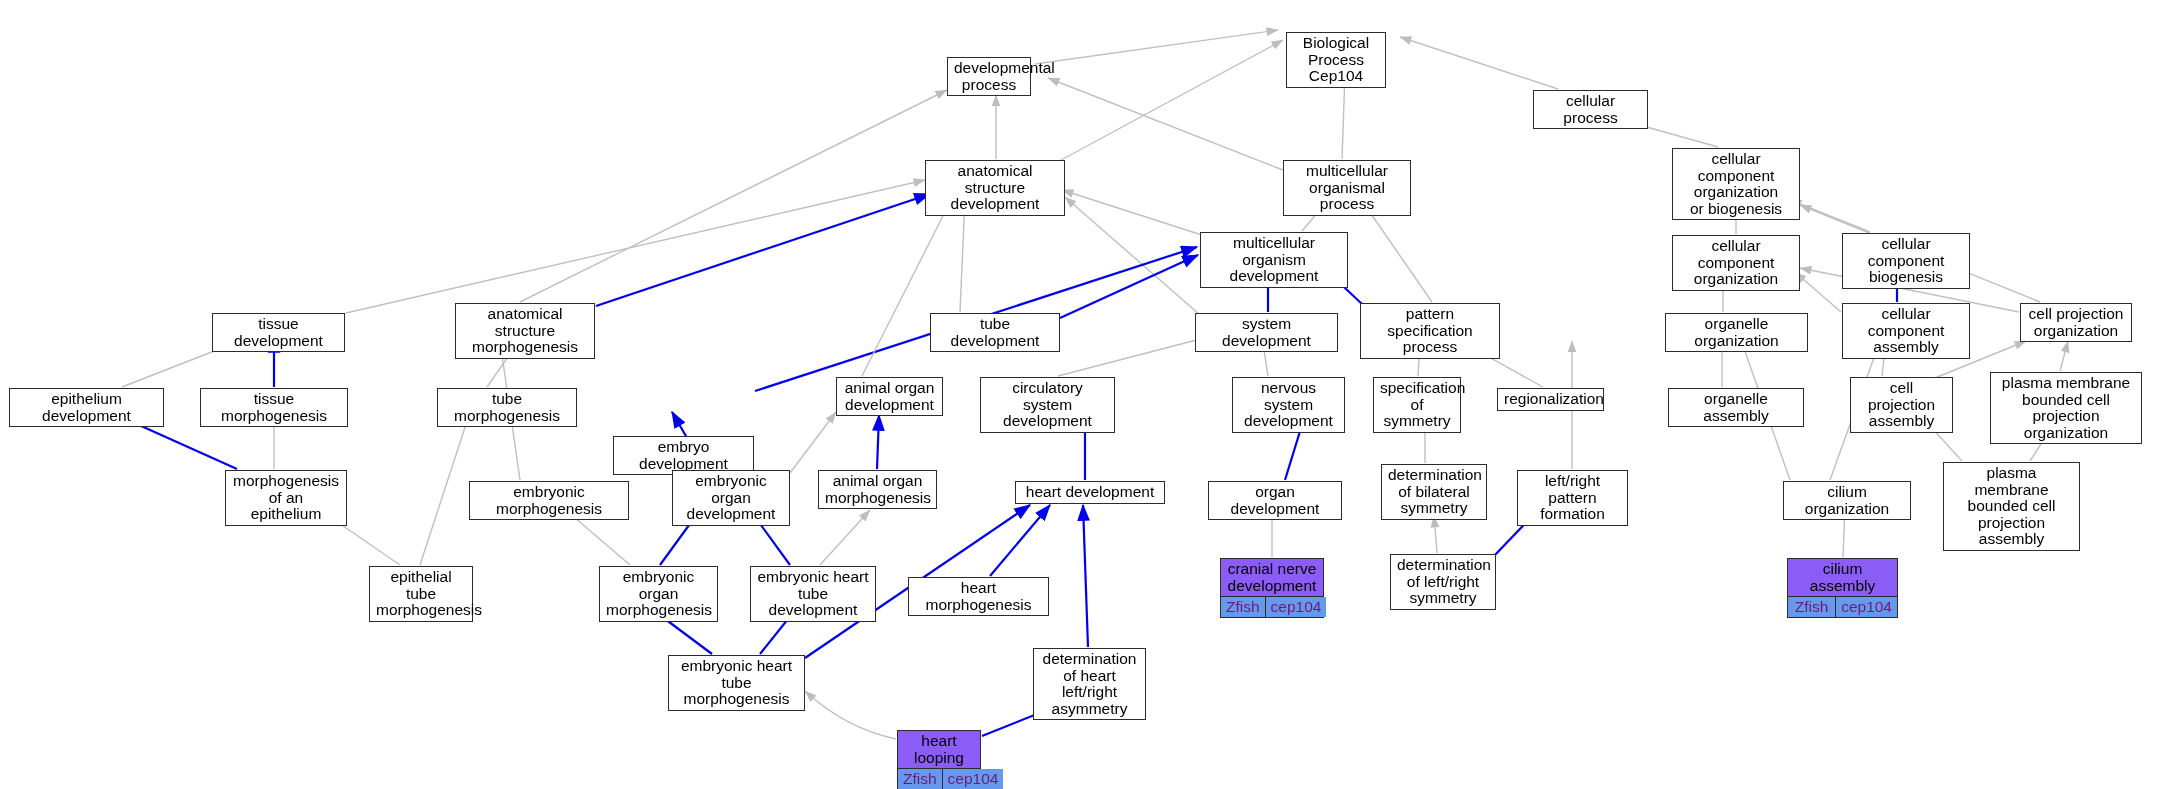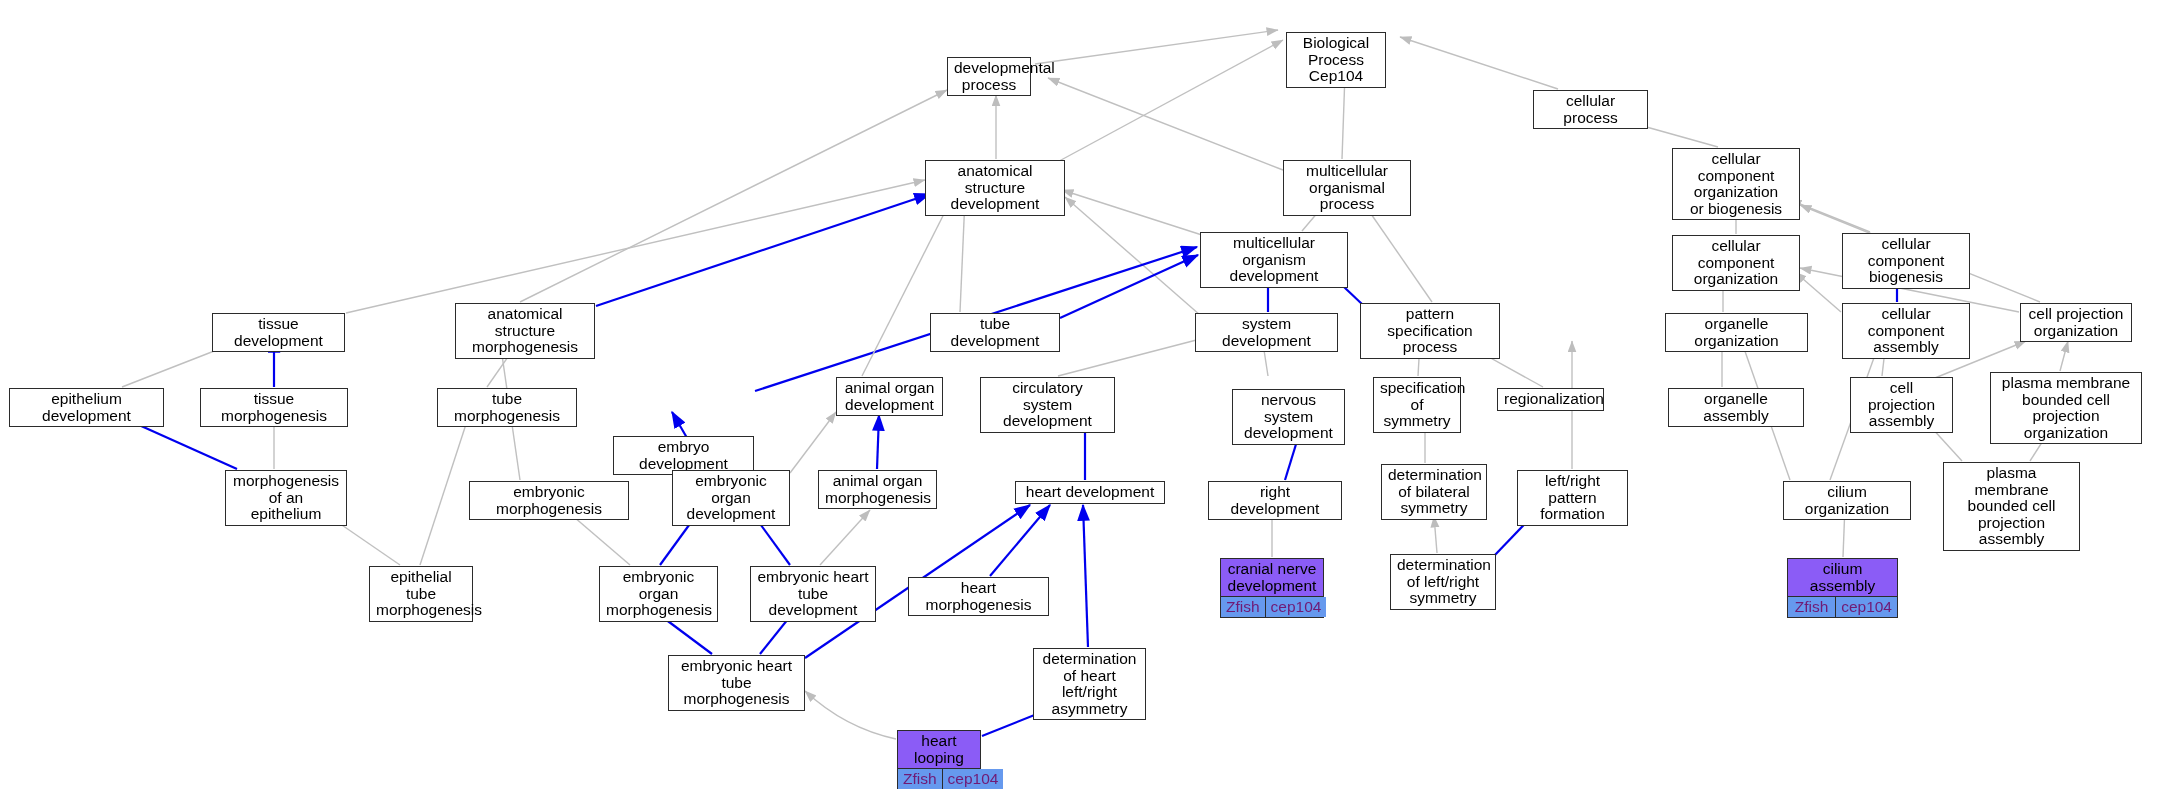--- a/index.html
+++ b/index.html
@@ -181,21 +181,21 @@
         <div class="label">embryo development</div>
       </div>
       <div class="node" style="left: 836px; top: 377px; width: 107px; min-height: 36px;">
         <div class="label">animal organ
 development</div>
       </div>
       <div class="node" style="left: 980px; top: 377px; width: 135px; min-height: 36px;">
         <div class="label">circulatory
 system development</div>
       </div>
-      <div class="node" style="left: 1232px; top: 377px; width: 113px; min-height: 36px; margin-top: 12px;">
+      <div class="node" style="left: 1232px; top: 377px; width: 113px; min-height: 36px;">
         <div class="label">nervous system
 development</div>
       </div>
       <div class="node" style="left: 1373px; top: 377px; width: 88px; min-height: 36px;">
         <div class="label">specification
 of symmetry</div>
       </div>
       <div class="node" style="left: 1497px; top: 388px; width: 107px; min-height: 22px;">
         <div class="label">regionalization</div>
       </div>
@@ -223,21 +223,21 @@
 development</div>
       </div>
       <div class="node" style="left: 818px; top: 470px; width: 119px; min-height: 36px;">
         <div class="label">animal organ
 morphogenesis</div>
       </div>
       <div class="node" style="left: 1015px; top: 481px; width: 150px; min-height: 22px;">
         <div class="label">heart development</div>
       </div>
       <div class="node" style="left: 1208px; top: 481px; width: 134px; min-height: 22px;">
-        <div class="label">right development</div>
+        <div class="label">organ development</div>
       </div>
       <div class="node" style="left: 1381px; top: 464px; width: 106px; min-height: 50px;">
         <div class="label">determination
 of bilateral
 symmetry</div>
       </div>
       <div class="node" style="left: 1517px; top: 470px; width: 111px; min-height: 36px;">
         <div class="label">left/right pattern
 formation</div>
       </div>

